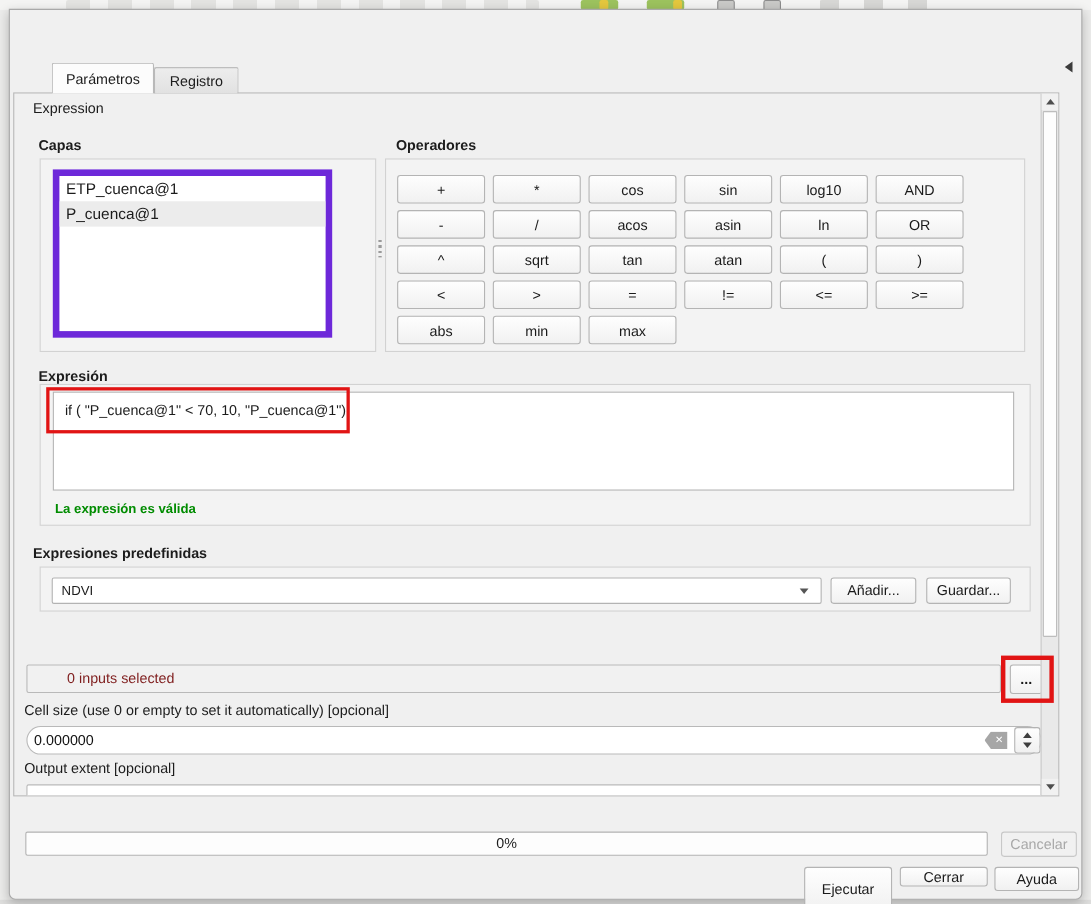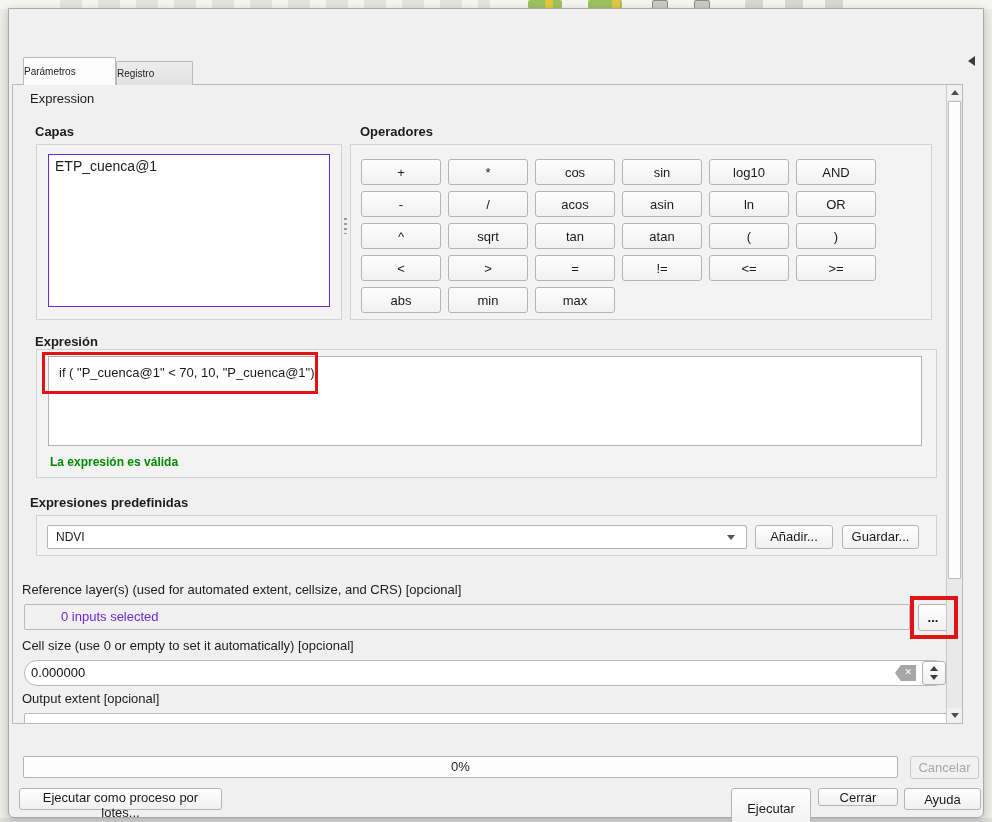--- a/index.html
+++ b/index.html
@@ -15,21 +15,21 @@
   .dialog{position:absolute;left:8px;top:8px;width:974px;height:808px;background:#f0f0f0;
           border:1px solid #a9a9a9;border-radius:0 0 6px 6px;box-shadow:0 3px 10px rgba(0,0,0,.22);}
   .titlebar{position:absolute;left:0;top:0;width:100%;height:47px;
             background:linear-gradient(#fdfdfd,#f4f4f4);}
   .qgis-icon{position:absolute;left:19px;top:4px;width:23px;height:23px;}
   .win-title{position:absolute;left:46px;top:6px;font-size:15px;color:#848484;}
   .close-x{position:absolute;right:12px;top:4px;font-size:17px;color:#7e7e7e;cursor:default;
            width:22px;height:22px;text-align:center;line-height:22px;font-weight:300;}
 
   
-  .tab{position:absolute;text-align:left;font-size:10px;box-sizing:border-box;}
+  .tab{position:absolute;text-align:center;font-size:13px;box-sizing:border-box;margin-left:24px;}
   .tab-active{left:14px;top:48px;width:93px;height:28px;line-height:27px;background:#fcfcfc;
               border:1px solid #b9b9b9;border-bottom:none;border-radius:2px 2px 0 0;z-index:3;}
   .tab-inactive{left:107px;top:52px;width:77px;height:24px;line-height:23px;
                 background:linear-gradient(#ededed,#e1e1e1);border:1px solid #b9b9b9;
                 border-bottom:none;border-radius:2px 2px 0 0;z-index:2;}
   .tab-scroll-left{position:absolute;right:8px;top:47px;width:0;height:0;
                    border-top:5px solid transparent;border-bottom:5px solid transparent;
                    border-right:7px solid #3c3c3c;}
 
   
@@ -44,22 +44,22 @@
           border-right:4px solid transparent;border-bottom:5px solid #4e4e4e;}
   .tri-down{position:absolute;left:4px;top:5px;width:0;height:0;border-left:4px solid transparent;
             border-right:4px solid transparent;border-top:5px solid #4e4e4e;}
 
   .lbl{position:absolute;font-size:13px;color:#1c1c1c;white-space:nowrap;text-align:right;}
   .lbl-b{font-weight:bold;}
 
   .groupbox{position:absolute;border:1px solid #d2d2d2;background:#f3f3f3;box-sizing:border-box;}
 
   
-  .layers-list{position:absolute;left:35px;top:69px;width:282px;height:153px;background:#fff;
-               border:1px solid #6d28d9;box-sizing:border-box;overflow:hidden;}
+  .layers-list{position:absolute;left:35px;top:69px;width:254px;height:153px;background:#fff;
+               border:6px solid #6d28d9;box-sizing:border-box;overflow:hidden;}
   .list-row{height:23px;line-height:23px;padding-left:6px;font-size:14px;}
   .list-row.sel{background:#ececec;}
 
   
   .op-grid{position:absolute;left:10px;top:14px;display:grid;
            grid-template-columns:repeat(6,80px);gap:6px 7px;}
   .op-btn,.btn{background:linear-gradient(#fefefe,#f1f1f1);border:1px solid #b4b4b4;
                border-radius:3px;font-size:13px;color:#1a1a1a;
                font-family:"Liberation Sans","DejaVu Sans",sans-serif;}
   .op-btn{height:26px;width:80px;}
@@ -75,21 +75,21 @@
          border:1px solid #b3b3b3;border-radius:2px;box-sizing:border-box;
          line-height:22px;padding-left:8px;font-size:12px;}
   .combo-arrow{position:absolute;right:11px;top:9px;width:0;height:0;
                border-left:4px solid transparent;border-right:4px solid transparent;
                border-top:5px solid #555;}
   .mini-btn{position:absolute;height:24px;line-height:22px;text-align:center;padding:0;}
 
   
   .field{position:absolute;box-sizing:border-box;border:1px solid #b9b9b9;border-radius:2px;
          font-size:13px;line-height:24px;padding-left:6px;}
-  .field-disabled{background:#f1f1f1;color:#6d28d9;padding-left:36px;}
+  .field-disabled{background:#f1f1f1;color:#7f1d1d;padding-left:36px;}
   .field-white{background:#fff;color:#111;}
   .clear-btn{position:absolute;width:21px;height:16px;background:#a6a6a6;
              clip-path:polygon(28% 0,100% 0,100% 100%,28% 100%,0 50%);}
   .clear-btn::after{content:"\2715";position:absolute;right:4px;top:3px;color:#fff;
                     font-size:9px;line-height:1;}
   .spin-btn{position:absolute;width:24px;height:24px;background:linear-gradient(#fefefe,#f0f0f0);
             border:1px solid #b3b3b3;border-radius:3px;box-sizing:border-box;}
   .spin-up{position:absolute;left:7px;top:4px;width:0;height:0;border-left:4px solid transparent;
            border-right:4px solid transparent;border-bottom:5px solid #3e3e3e;}
   .spin-down{position:absolute;left:7px;bottom:4px;width:0;height:0;border-left:4px solid transparent;
@@ -130,20 +130,21 @@
     <div class="tab-scroll-left"></div>
 
     <div class="scrollarea">
 
       <div class="lbl" style="left:17px;top:6px;">Expression</div>
 
       <div class="lbl lbl-b" style="left:22px;top:39px;">Capas</div>
       <div class="groupbox" style="left:23px;top:59px;width:306px;height:176px;"></div>
       <div class="layers-list">
           <div class="list-row">ETP_cuenca@1</div>
+          <div class="list-row sel">P_cuenca@1</div>
         </div>
       <div class="splitter"></div>
 
       <div class="lbl lbl-b" style="left:347px;top:39px;">Operadores</div>
       <div class="groupbox" style="left:337px;top:59px;width:582px;height:176px;">
         <div class="op-grid">
             <button class="op-btn">+</button>
             <button class="op-btn">*</button>
             <button class="op-btn">cos</button>
             <button class="op-btn">sin</button>
@@ -181,21 +182,20 @@
 
       <div class="lbl lbl-b" style="left:17px;top:410px;">Expresiones predefinidas</div>
       <div class="groupbox" style="left:23px;top:430px;width:901px;height:41px;"></div>
       <div class="combo">
         <span>NDVI</span>
         <span class="combo-arrow"></span>
       </div>
       <button class="btn mini-btn" style="left:742px;top:440px;width:78px;">Añadir...</button>
       <button class="btn mini-btn" style="left:829px;top:440px;width:77px;">Guardar...</button>
 
-      <div class="lbl" style="left:9px;top:497px;">Reference layer(s) (used for automated extent, cellsize, and CRS) [opcional]</div>
       <div class="field field-disabled" style="left:11px;top:519px;width:886px;height:26px;">0 inputs selected</div>
       <button class="btn" style="left:905px;top:519px;width:30px;height:27px;font-weight:bold;">...</button>
       <div class="annotation" style="left: 897px; top: 511px; width: 48px; height: 43px; border-width: 4px; border-color: rgb(225, 20, 20);"></div>
 
       <div class="lbl" style="left:9px;top:553px;">Cell size (use 0 or empty to set it automatically) [opcional]</div>
       <div class="field field-white" style="left:11px;top:575px;width:923px;height:26px;border-radius:13px;">0.000000</div>
       <div class="clear-btn" style="left:882px;top:580px;"></div>
       <div class="spin-btn" style="left:909px;top:576px;">
         <span class="spin-up"></span>
         <span class="spin-down"></span>
@@ -211,18 +211,17 @@
         <div class="sb-thumb"></div>
         <div class="sb-btn" style="bottom:0;">
             <span class="tri-down"></span>
           </div>
       </div>
     </div>
 
     <div class="progress">0%</div>
     <button class="btn btn-disabled" style="left:901px;top:747px;width:69px;height:23px;">Cancelar</button>
 
-    <button class="btn" style="left:10px;top:779px;width:203px;height:22px;">Ejecutar como proceso por lotes...</button>
     <button class="btn" style="left:722px;top:779px;width:80px;height:40px;">Ejecutar</button>
     <button class="btn" style="left:809px;top:779px;width:80px;height:18px;">Cerrar</button>
     <button class="btn" style="left:895px;top:779px;width:77px;height:22px;">Ayuda</button>
   </div>
 </div>
 
 </body></html>

